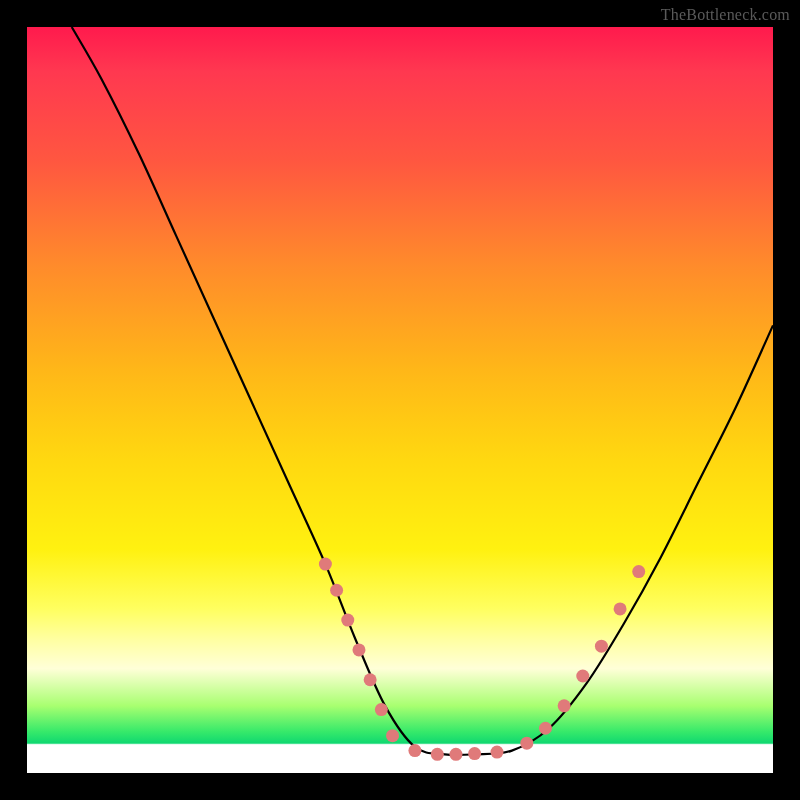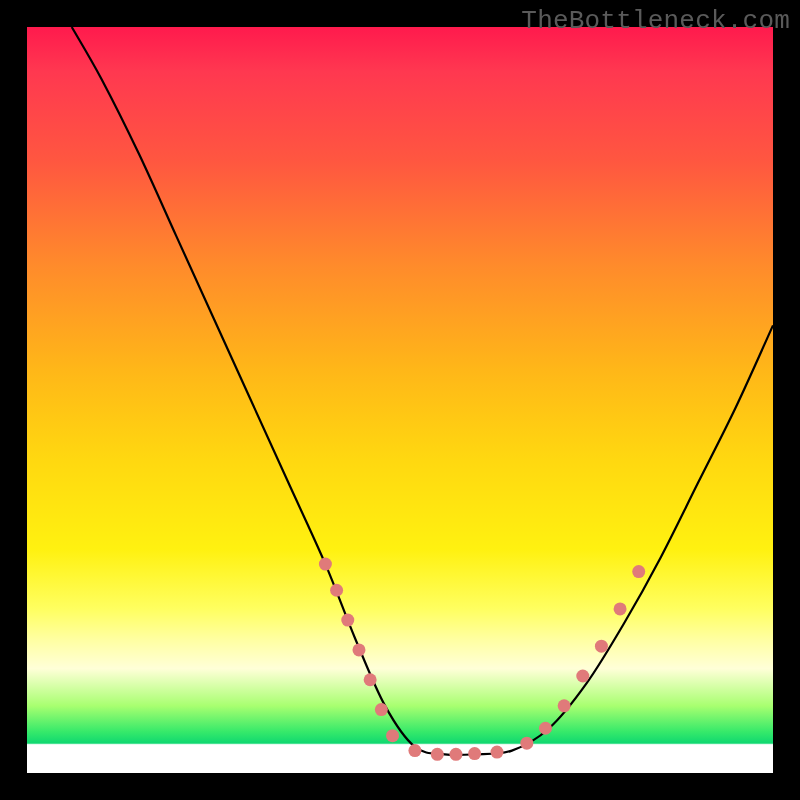--- a/index.html
+++ b/index.html
@@ -32,22 +32,22 @@
       #35e96a 94.5%,
       #10d870 96%,
       #ffffff 96.2%,
       #ffffff 100%
     );
   }
   .watermark {
     position: absolute;
     top: 6px;
     right: 10px;
-    font-family: Liberation Mono, monospace;
-    font-size: 26px;
+    font-family: Liberation Serif, serif;
+    font-size: 16px;
     color: #5a5a5a;
     font-weight: 500;
     letter-spacing: 0.2px;
   }
   svg.curve {
     position: absolute;
     left: 0;
     top: 0;
     width: 746px;
     height: 746px;

